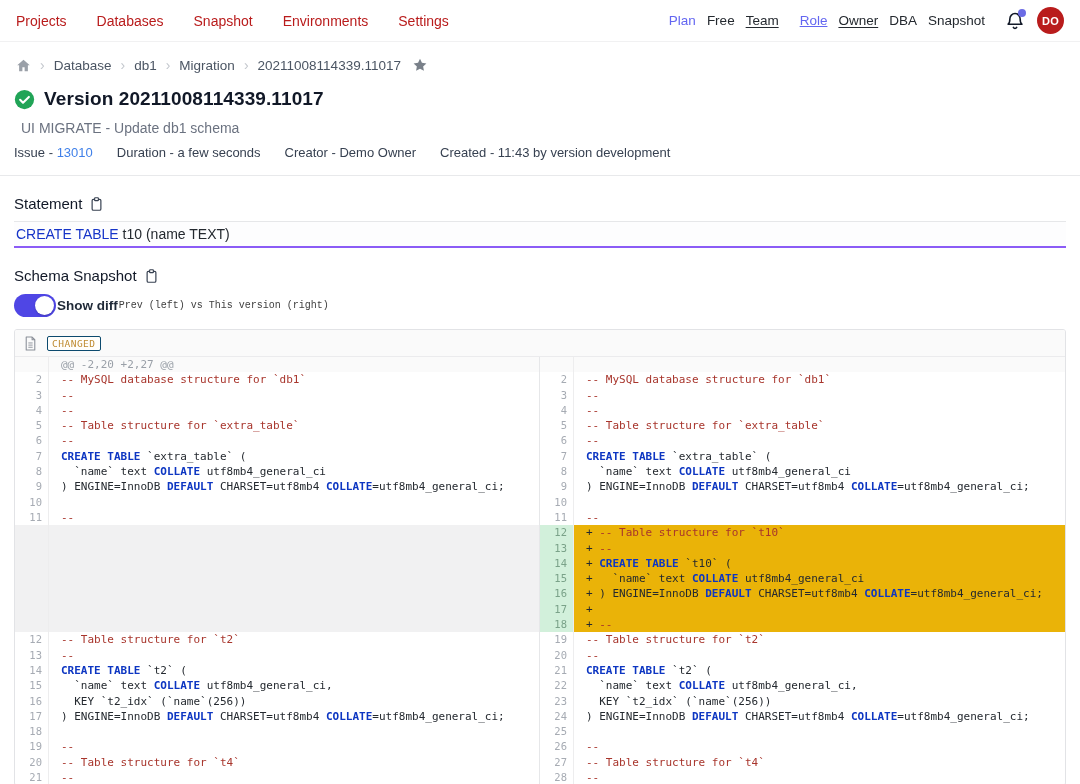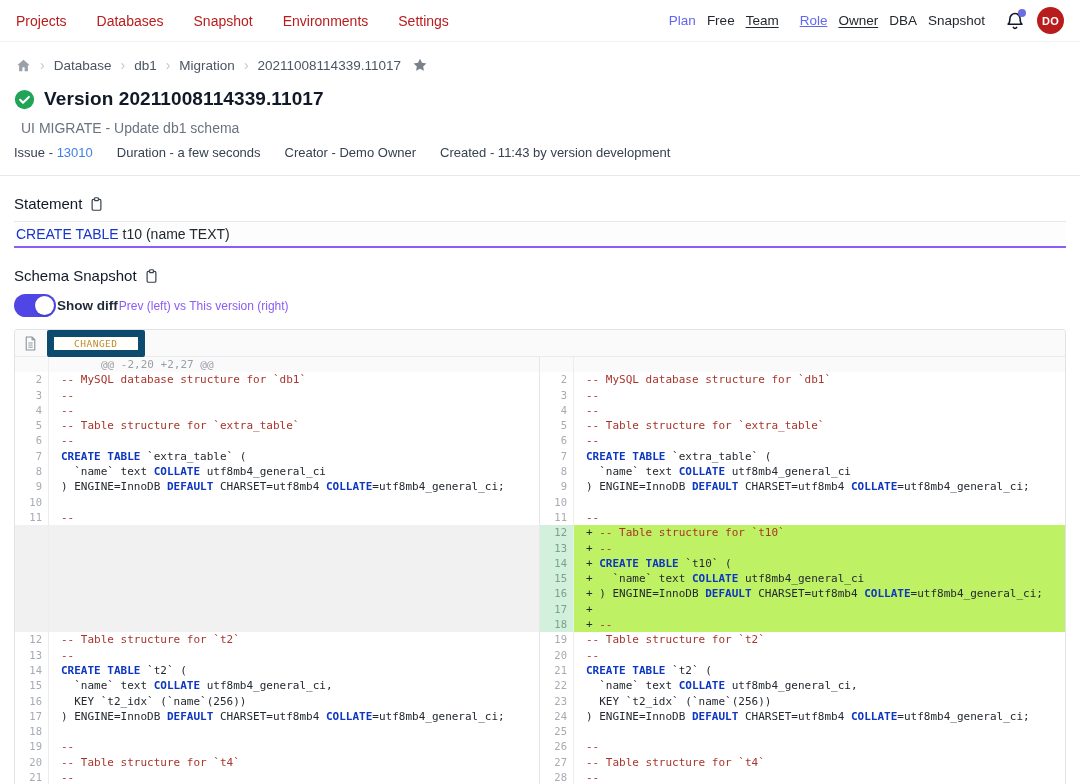--- a/index.html
+++ b/index.html
@@ -42,42 +42,42 @@
   .section-title { font-size:15px; font-weight:400; color:#111827; }
   .copy-btn { display:inline-flex; cursor:pointer; }
   .stmt-block { margin:9px 14px 0 14px; border-top:1px solid #e6e7e9; border-bottom:2px solid #8b5cf6;
                 background:#fdfdfe; padding:4px 2px; font-size:14px; color:#24292f; }
   .kw-inline { color:#1634c8; }
   .toggle-row { display:flex; align-items:center; gap:1px; margin:10px 16px 0 14px; }
   .toggle { position:relative; width:42px; height:23px; border-radius:12px; background:#4f46e5; cursor:pointer; }
   .toggle::after { content:""; position:absolute; top:2px; right:2px; width:19px; height:19px;
                    border-radius:50%; background:#fff; box-shadow:0 1px 2px rgba(0,0,0,.2); }
   .toggle-label { font-size:13.5px; font-weight:700; color:#1f2937; }
-  .toggle-hint { font-size:12px; color:#8b5cf6; }
+  .toggle-hint { font-size:10px; color:#404040;font-family:Liberation Mono, monospace; }
   
   .diff-container { margin:12px 14px 0 14px; border:1px solid #e2e3e6; border-radius:3px;
                     overflow:hidden; background:#fff; }
   .diff-header { height:27px; background:#fafafa; border-bottom:1px solid #ebebed;
                  display:flex; align-items:center; gap:10px; padding:0 9px; }
   .badge { font-family:"DejaVu Sans Mono", monospace; font-size:9.5px; color:#bf8b30;
-           border:7px solid #0c4a6e; border-radius:2px; padding:1px 20px; letter-spacing:.5px;
+           border:1px solid #0c4a6e; border-radius:2px; padding:1px 4px; letter-spacing:.5px;
            background:#fffefb; }
   .diff-body { display:flex; }
   .diff-col { width:525px; overflow:hidden; }
   .diff-col.left { border-right:1px solid #e6e7e9; }
   .drow { display:flex; height:15.3px; font-family:"DejaVu Sans Mono", monospace;
           font-size:11px; line-height:15.3px; white-space:pre; }
   .drow .gut { width:34px; flex:none; text-align:right; padding-right:6px; color:#a6abb3;
                font-size:10.5px; border-right:1px solid #ededee; }
   .drow .code { flex:1; padding-left:12px; overflow:hidden; }
-  .drow.hunk, .drow.hunkpad { background:#fafafa;gap:40px; }
+  .drow.hunk, .drow.hunkpad { background:#fafafa; }
   .drow.hunk .code { color:#9aa0a8; }
   .drow.fill { background:#f1f1f2; }
   .drow.add .gut { background:#d2f0db; color:#7aa289; }
-  .drow.add .code { background:#bef264; }
+  .drow.add .code { background:#eab308; }
   .code .c { color:#a8352c; }
   .code .k { color:#0d36c2; font-weight:700; }
   .code .p { color:#24292f; }
 </style>
 </head>
 <body>
 
 <nav class="navbar">
   <div class="nav-left">
     <span class="nav-item">Projects</span>

